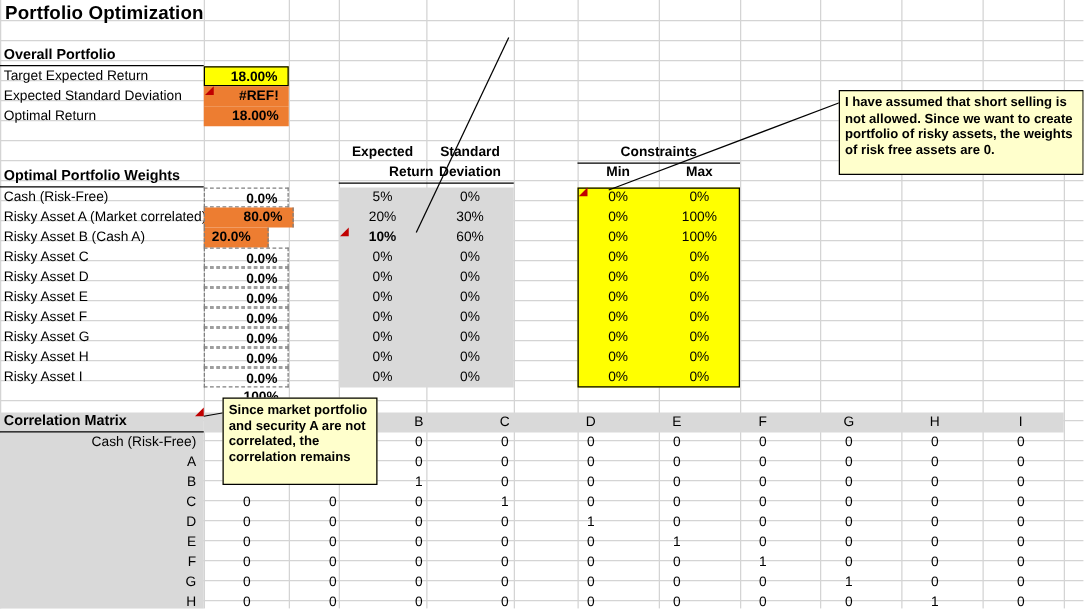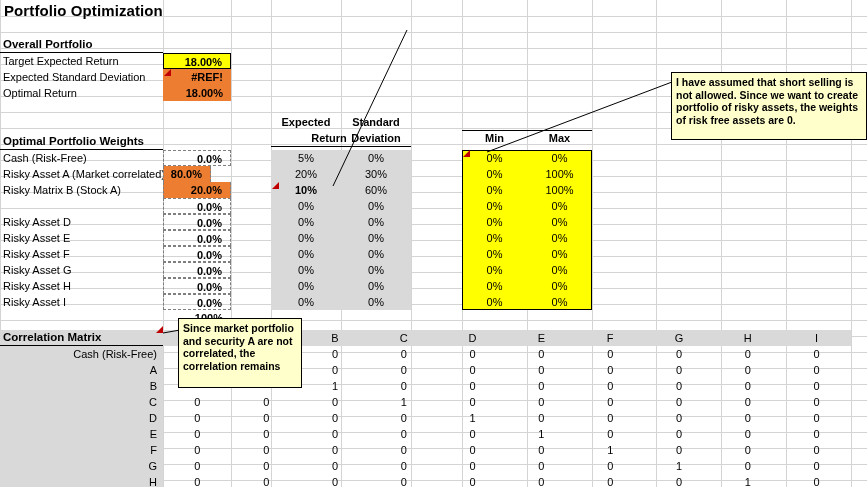--- a/index.html
+++ b/index.html
@@ -154,44 +154,46 @@
     <div class="cell lbl" style="left:0px;top:69px;width:163px;">Expected Standard Deviation</div>
     <div class="cell num b fill-orange " style="left: 163px; top: 69px; width: 68px; font-weight: bold;">#REF!</div>
     <div class="cell lbl" style="left:0px;top:85px;width:163px;">Optimal Return</div>
     <div class="cell num b fill-orange " style="left: 163px; top: 85px; width: 68px; font-weight: bold;">18.00%</div>
     <div class="cmt-mark" style="left:164px;top:69px;"></div>
     <div class="cell ctr b" style="left:271px;top:114px;width:70px;">Expected</div>
     <div class="cell ctr b" style="left:271px;top:130px;width:70px;margin-left:23px;">Return</div>
     <div class="cell ctr b" style="left:341px;top:114px;width:70px;">Standard</div>
     <div class="cell ctr b" style="left:341px;top:130px;width:70px;">Deviation</div>
     <div class="colhdr-rule" style="left:271px;top:146px;width:140px;"></div>
+    <div class="cell ctr b" style="left:462px;top:114px;width:130px;">Constraints</div>
     <div class="colhdr-rule" style="left:462px;top:130px;width:130px;"></div>
     <div class="cell ctr b" style="left:462px;top:130px;width:65px;">Min</div>
     <div class="cell ctr b" style="left:527px;top:130px;width:65px;">Max</div>
     <div class="sec-head" style="left:0px;top:134px;width:163px;">Optimal Portfolio Weights</div>
     <div class="matrix-band" style="left:271px;top:150px;width:140px;height:160px;"></div>
     <div class="fill-yellow box-black" style="position:absolute;left:462px;top:150px;width:130px;height:160px;"></div>
     <div class="cell lbl" style="left:0px;top:150px;width:163px;">Cash (Risk-Free)</div>
     <div class="cell num b ants " style="left:163px;top:150px;width:68px;">0.0%</div>
     <div class="cell ctr" style="left:271px;top:150px;width:70px;">5%</div>
     <div class="cell ctr" style="left:341px;top:150px;width:70px;">0%</div>
     <div class="cell ctr" style="left:462px;top:150px;width:65px;">0%</div>
     <div class="cell ctr" style="left:527px;top:150px;width:65px;">0%</div>
     <div class="cell lbl" style="left:0px;top:166px;width:163px;">Risky Asset A (Market correlated)</div>
-    <div class="cell num b fill-orange " style="left: 163px; top: 166px; width: 48px; border-left: 1.4px dashed rgb(127, 127, 127); border-right: 1.4px dashed rgb(127, 127, 127);">80.0%</div>
+    <div class="cell num b fill-orange " style="left: 163px; top: 166px; width: 72px; border-left: 1.4px dashed rgb(127, 127, 127); border-right: 1.4px dashed rgb(127, 127, 127);">80.0%</div>
     <div class="cell ctr" style="left:271px;top:166px;width:70px;">20%</div>
     <div class="cell ctr" style="left:341px;top:166px;width:70px;">30%</div>
     <div class="cell ctr" style="left:462px;top:166px;width:65px;">0%</div>
     <div class="cell ctr" style="left:527px;top:166px;width:65px;">100%</div>
-    <div class="cell lbl" style="left:0px;top:182px;width:163px;">Risky Matrix B (Stock A)</div>
-    <div class="cell num b fill-orange " style="left: 163px; top: 182px; width: 68px; border-left: 1.4px dashed rgb(127, 127, 127); border-right: 1.4px dashed rgb(127, 127, 127);">20.0%</div>
+    <div class="cell lbl" style="left:0px;top:182px;width:163px;">Risky Asset B (Cash A)</div>
+    <div class="cell num b fill-orange " style="left: 163px; top: 182px; width: 52px; border-left: 1.4px dashed rgb(127, 127, 127); border-right: 1.4px dashed rgb(127, 127, 127); text-align: center;">20.0%</div>
     <div class="cell ctr" style="left:271px;top:182px;width:70px;font-weight:bold;">10%</div>
     <div class="cell ctr" style="left:341px;top:182px;width:70px;">60%</div>
     <div class="cell ctr" style="left:462px;top:182px;width:65px;">0%</div>
     <div class="cell ctr" style="left:527px;top:182px;width:65px;">100%</div>
+    <div class="cell lbl" style="left:0px;top:198px;width:163px;">Risky Asset C</div>
     <div class="cell num b ants " style="left:163px;top:198px;width:68px;">0.0%</div>
     <div class="cell ctr" style="left:271px;top:198px;width:70px;">0%</div>
     <div class="cell ctr" style="left:341px;top:198px;width:70px;">0%</div>
     <div class="cell ctr" style="left:462px;top:198px;width:65px;">0%</div>
     <div class="cell ctr" style="left:527px;top:198px;width:65px;">0%</div>
     <div class="cell lbl" style="left:0px;top:214px;width:163px;">Risky Asset D</div>
     <div class="cell num b ants " style="left:163px;top:214px;width:68px;">0.0%</div>
     <div class="cell ctr" style="left:271px;top:214px;width:70px;">0%</div>
     <div class="cell ctr" style="left:341px;top:214px;width:70px;">0%</div>
     <div class="cell ctr" style="left:462px;top:214px;width:65px;">0%</div>

